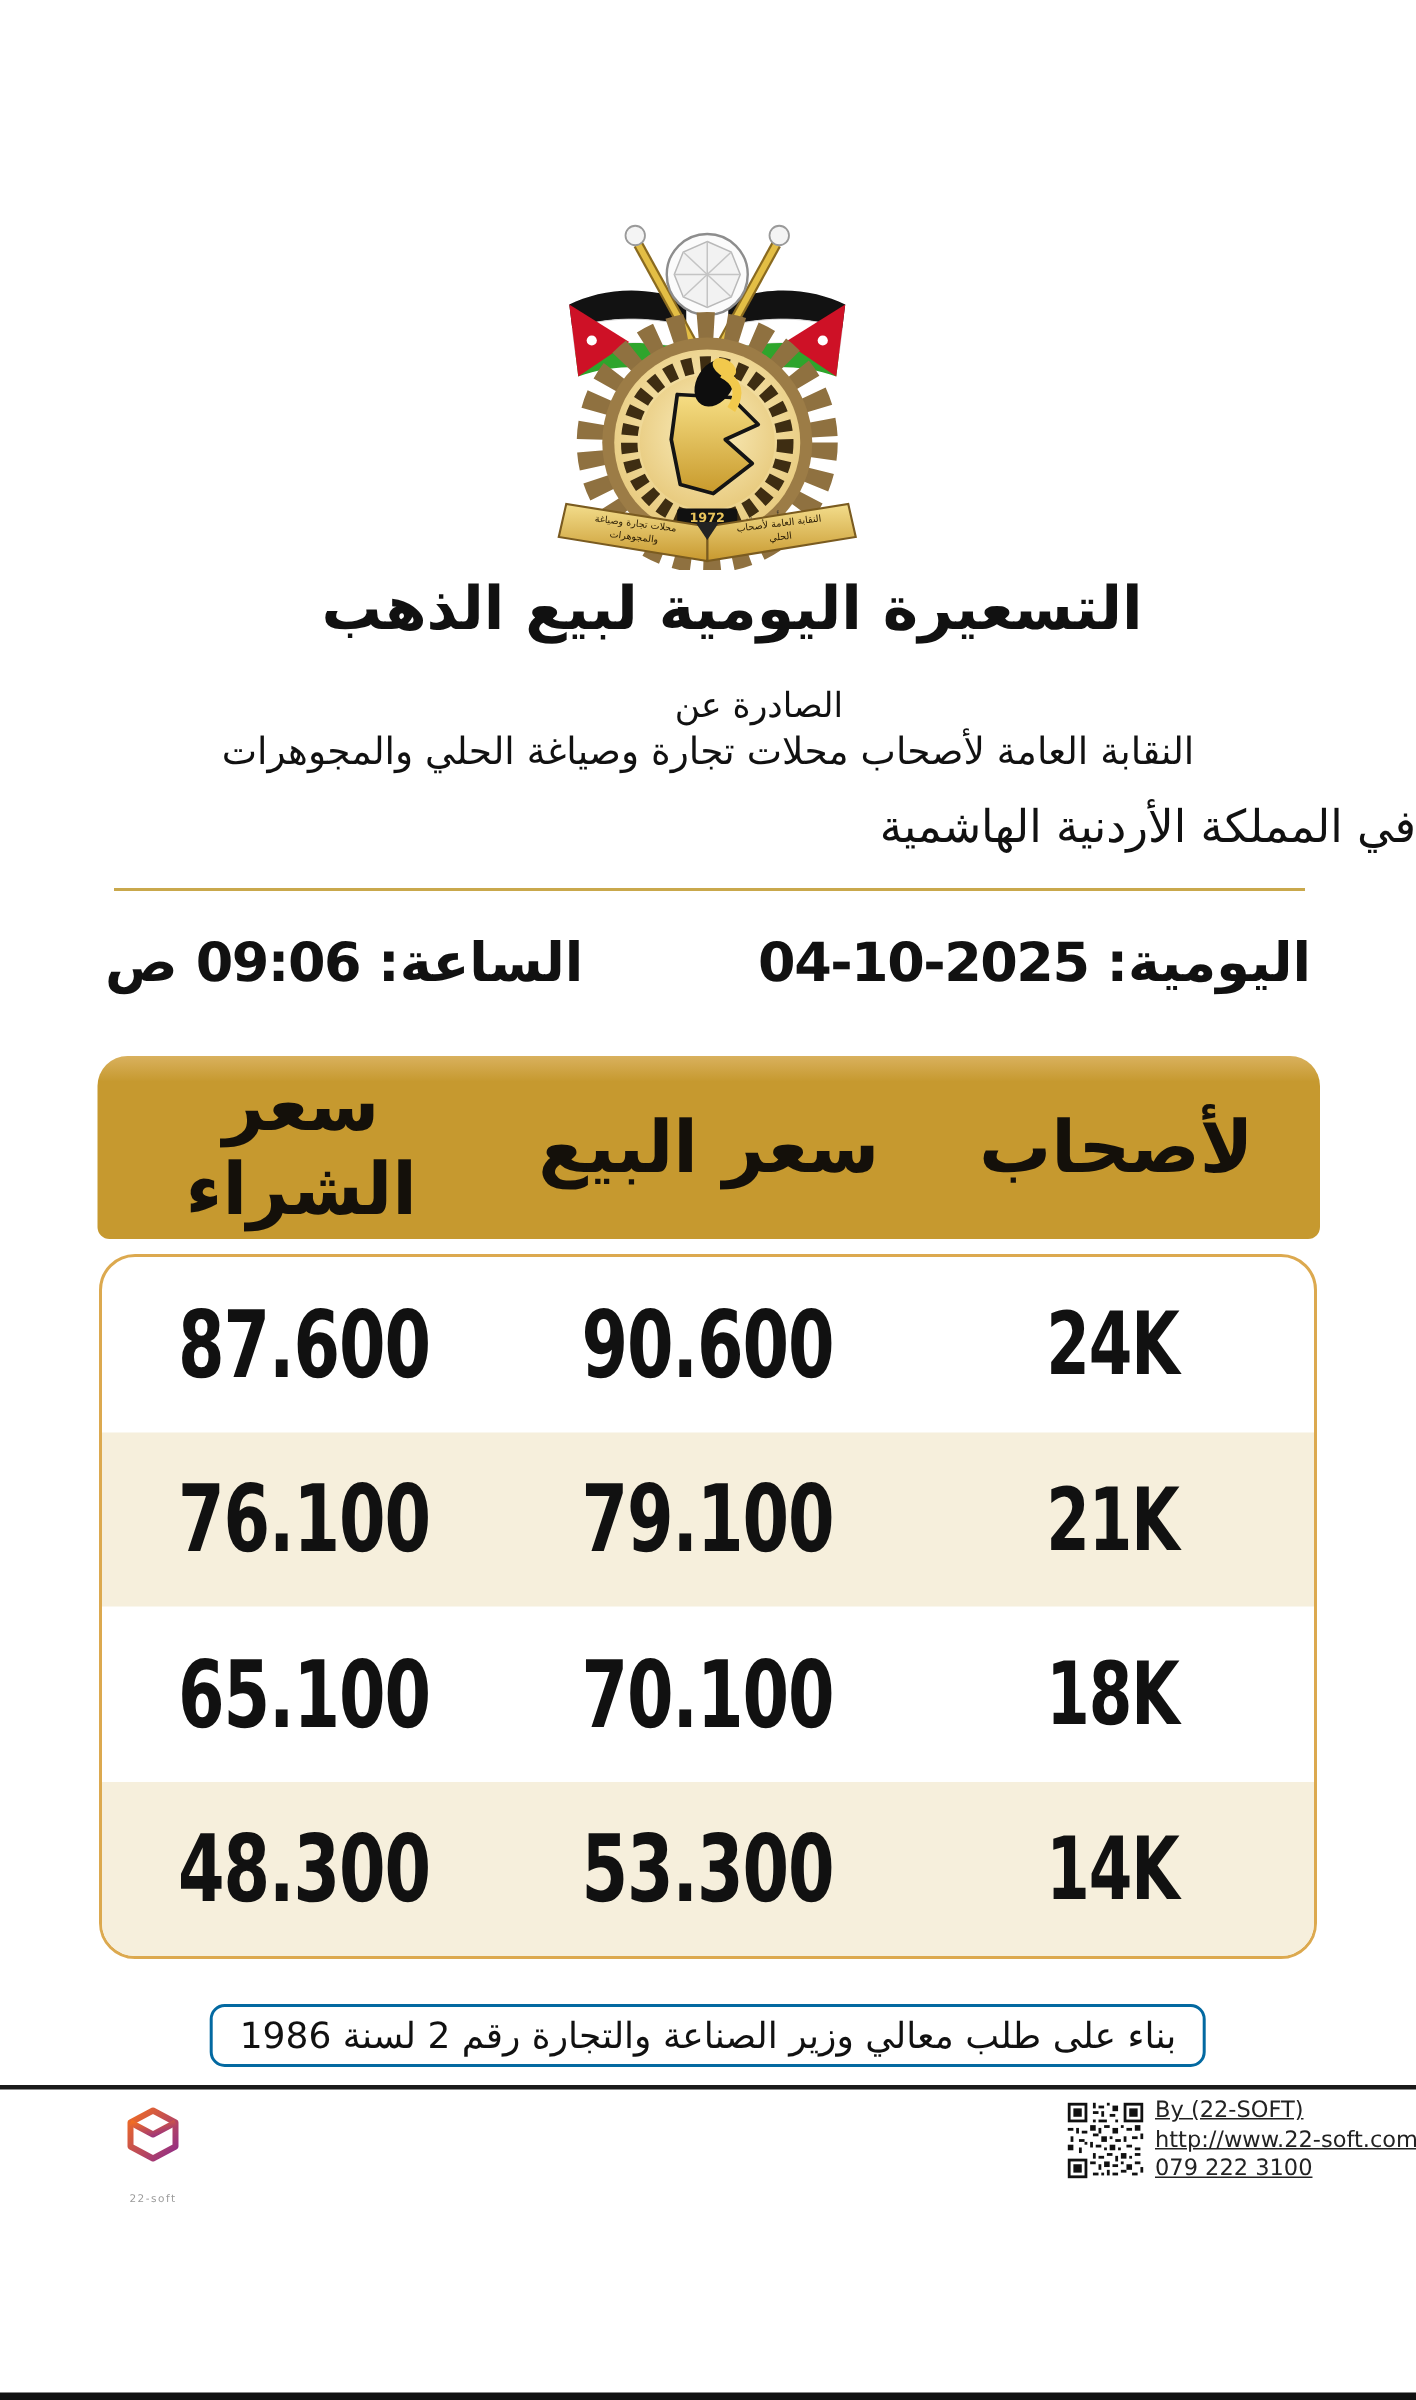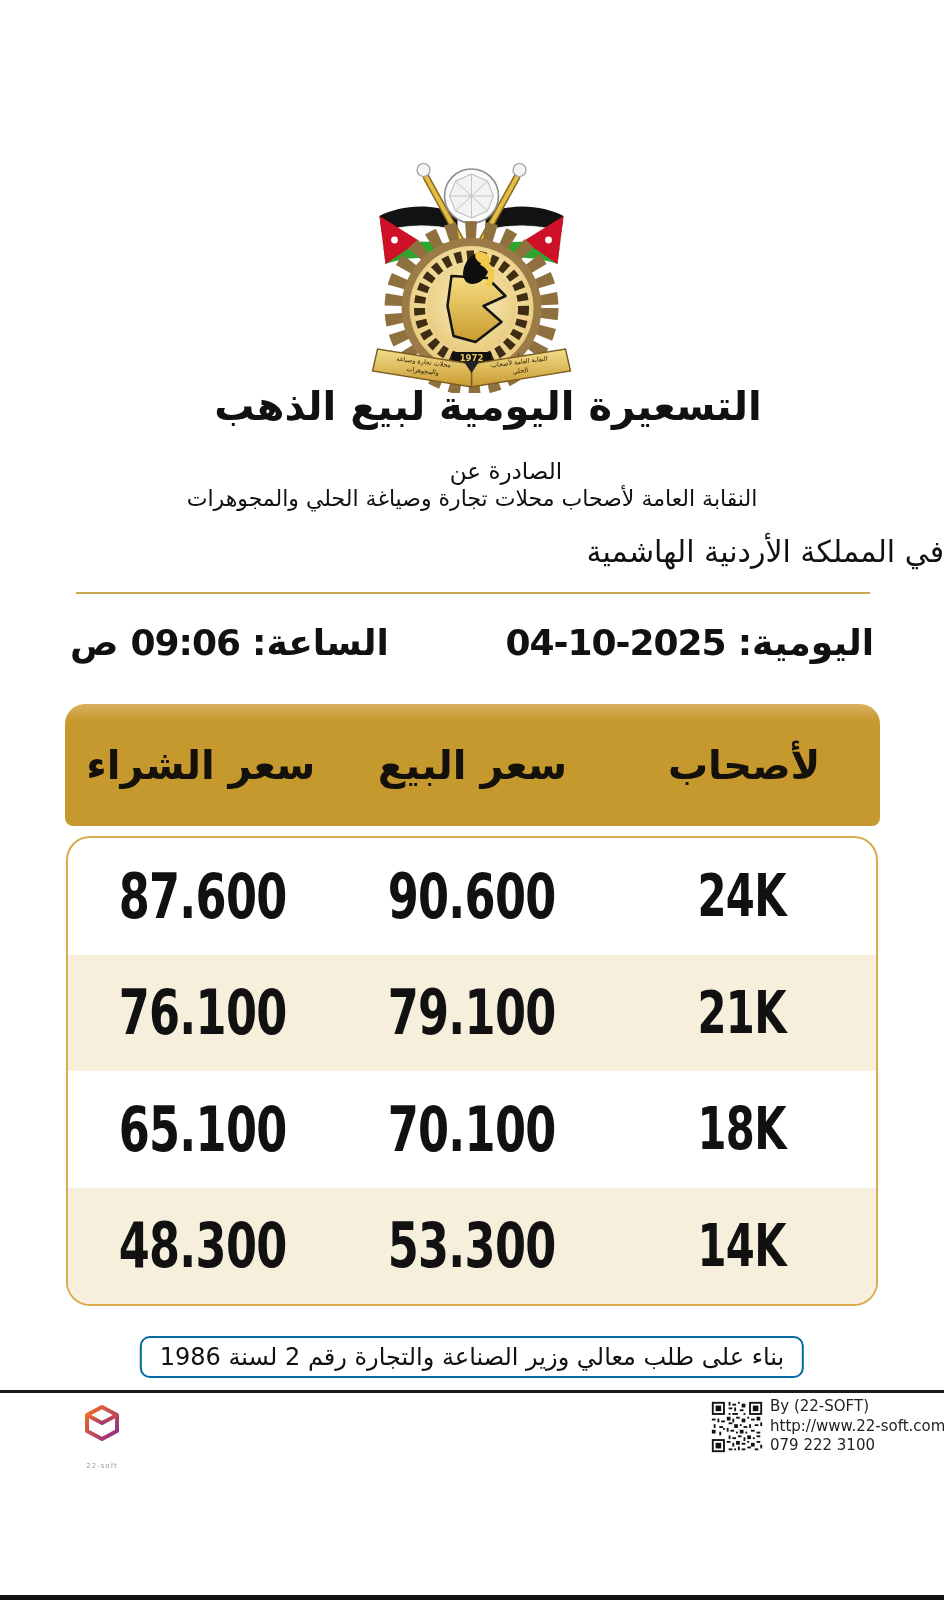--- a/index.html
+++ b/index.html
@@ -3,47 +3,47 @@
 <meta charset="utf-8">
 <style>
   html,body{margin:0;padding:0;}
   body{background:#e9e9e9;}
   #canvas{
     position:relative; width:944px; height:1600px; margin:0 auto;
     background:#ffffff; overflow:hidden;
     font-family:"DejaVu Sans", sans-serif; color:#111;
   }
   
-  .logo{position:absolute; top:156px; left:50%; transform:translateX(-50%);text-align:center;}
+  .logo{position:absolute; top:143px; left:50%; transform:translateX(-50%);text-align:center;}
   
   .title{
     position:absolute; top:383px; left:0; width:100%;
     text-align:center; font-size:40px; font-weight:bold; direction:rtl;padding-left:16px;
   }
   .issued-by{position:absolute; top:458px; left:0; width:100%; text-align:center; font-size:23px; direction:rtl;padding-left:34px;}
-  .issuer{position:absolute; top:486px; left:0; width:100%; text-align:center; font-size:22px; direction:rtl;}
+  .issuer{position:absolute; top:486px; left:0; width:100%; text-align:center; font-size:25px; direction:rtl;}
   .country{position:absolute; top:534px; left:0; width:100%; text-align:right; font-size:30px; font-weight:500; direction:rtl;}
   .gold-divider{position:absolute; top:592px; left:76px; width:794px; height:2px; background:#C9A84C;}
   
   .datetime{
     position:absolute; top:616px; left:0; width:944px; box-sizing:border-box;
     padding:0 70px; display:flex; direction:rtl; justify-content:space-between;
     font-size:36px; font-weight:bold; align-items:center; height:52px;
   }
   .dt-group{display:inline-flex; direction:rtl; gap:12px; align-items:baseline; white-space:nowrap;}
   .dt-num{direction:ltr; unicode-bidi:embed; letter-spacing:-1px;}
   
   .table-header{
     position:absolute; top:704px; left:65px; width:815px; height:122px;
     background:linear-gradient(#D9B15E 0%, #C6992F 14%, #C6992F 100%);
     border-radius:20px 20px 8px 8px;
     display:flex; direction:rtl; align-items:center;
   }
   .table-header .hcell{
-    flex:1; text-align:center; font-size:40px; font-weight:bold; color:#14100a;
+    flex:1; text-align:center; font-size:48px; font-weight:bold; color:#14100a;
   }
   .price-card{
     position:absolute; top:836px; left:66px; width:812px; height:470px;
     background:#fff; border:2px solid #DCA94F; border-radius:24px;
     box-sizing:border-box; overflow:hidden;
   }
   .prow{height:116.5px; display:flex; direction:rtl; align-items:center;}
   .prow.beige{background:#F6EFDC;}
   .pcell{flex:1; text-align:center; font-weight:bold; font-size:62px; letter-spacing:-1px; transform:scaleX(.72);}
   .pcell.karat{font-size:58px;}
@@ -51,21 +51,21 @@
   .note-box{
     position:absolute; top:1336px; left:50%; transform:translateX(-50%);
     border:2px solid #0369a1; border-radius:10px; padding:5px 18px;
     font-size:24px; direction:rtl; white-space:nowrap; background:#fff;
   }
   .footer-line{position:absolute; top:1390px; left:0; width:944px; height:3px; background:#1a1a1a;}
   .bottom-line{position:absolute; top:1595px; left:0; width:944px; height:5px; background:#111;}
   
   .qr{position:absolute; top:1400px; left:710px;}
   .credit{position:absolute; top:1397px; left:770px; font-size:15px; line-height:1.3; color:#222;}
-  .credit div{white-space:nowrap;}
+  .credit div{white-space:nowrap;text-decoration:underline;}
   .softlogo{position:absolute; top:1404px; left:82px; width:40px; text-align:center;}
   .softlogo .caption{font-size:7px; color:#9a9a9a; letter-spacing:1px; margin-top:16px;}
 </style>
 </head>
 <body>
 
 <div id="canvas">
 
   <div class="logo">
     <svg width="225" height="237" viewBox="0 0 225 237">

